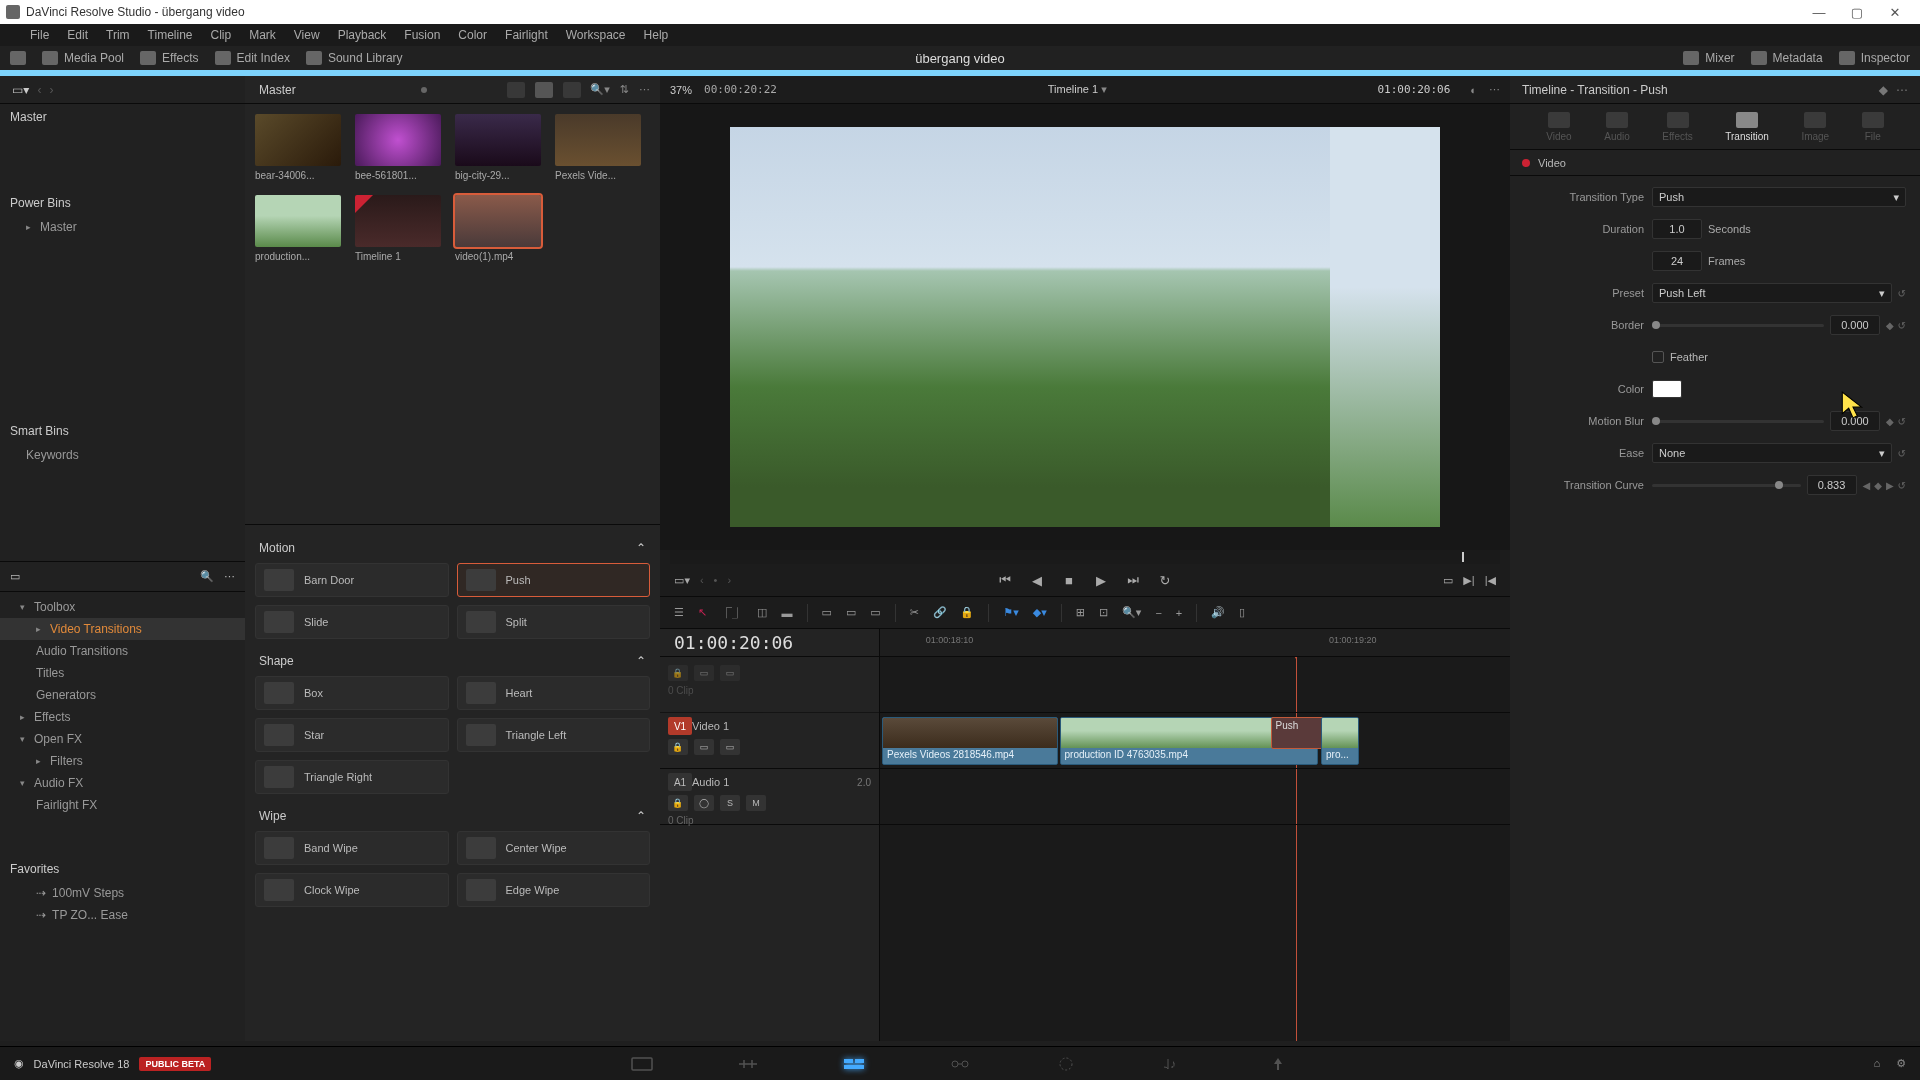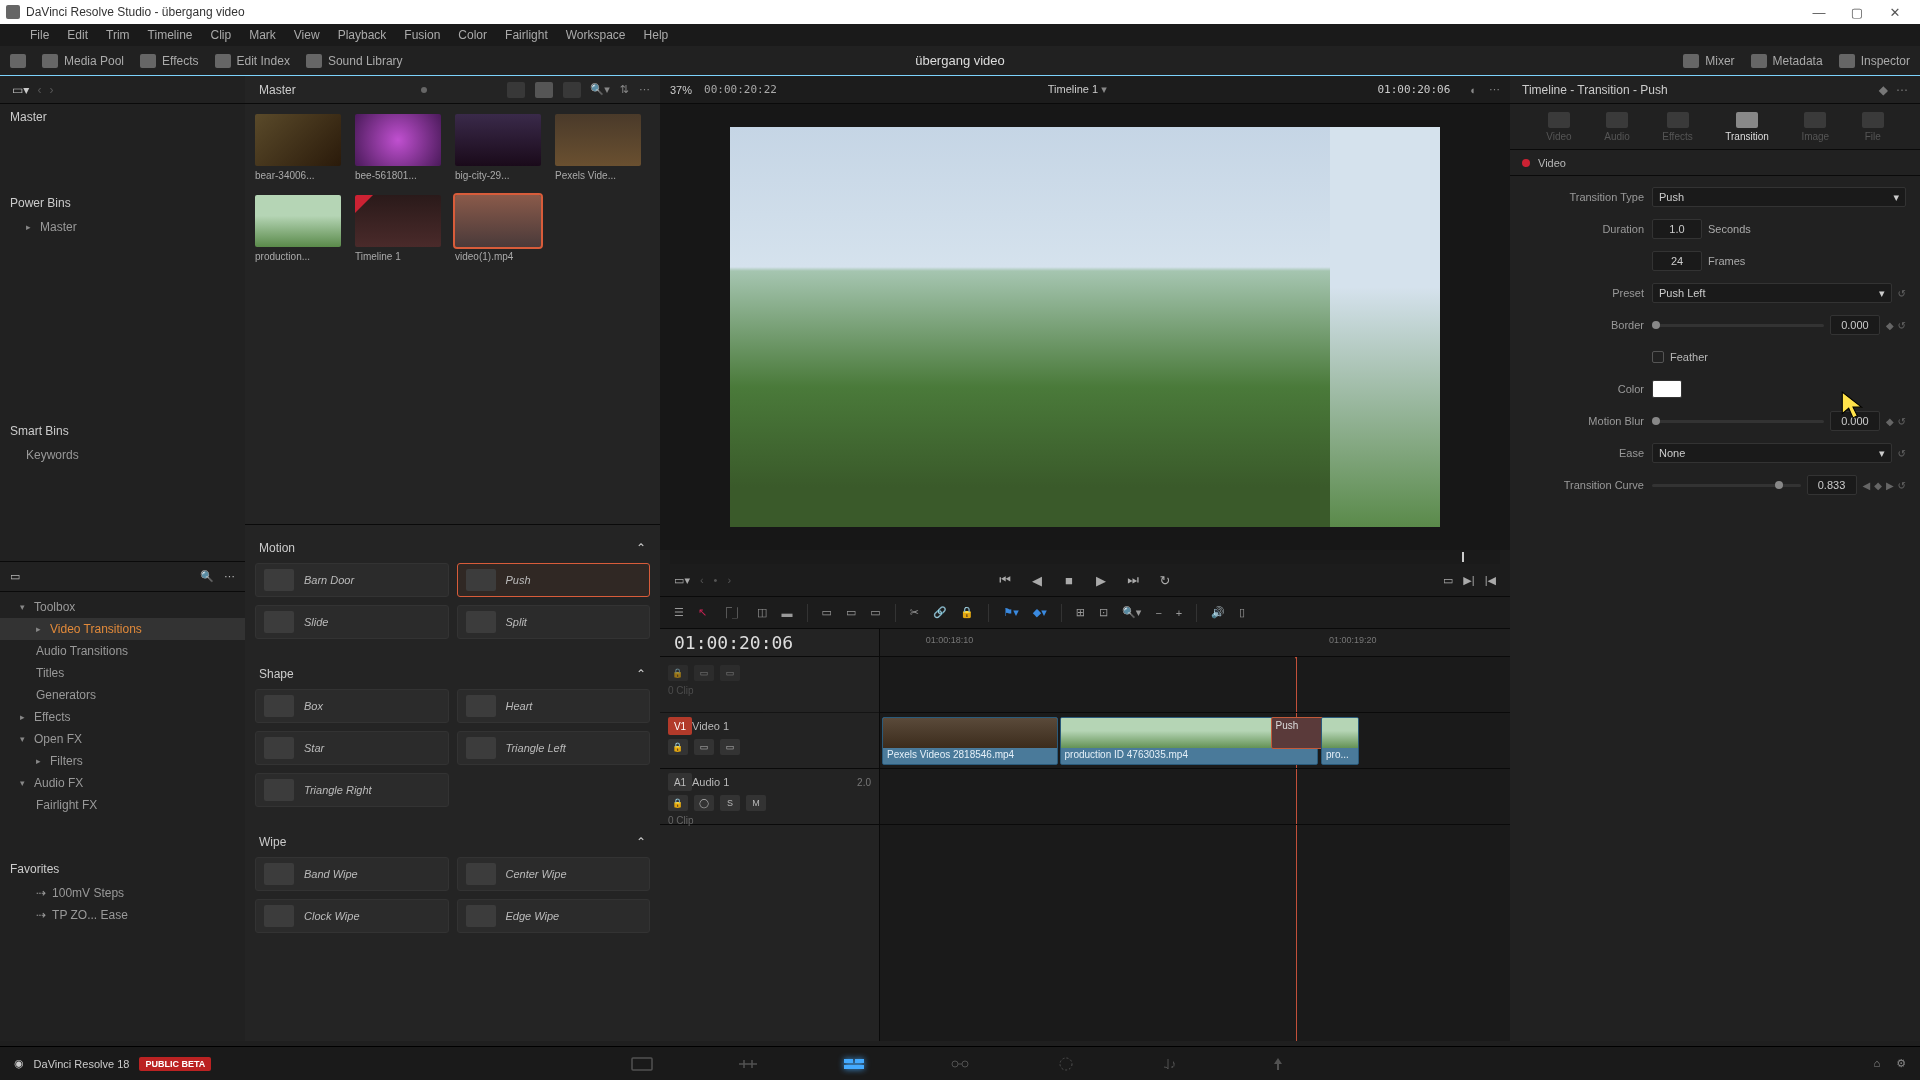--- a/index.html
+++ b/index.html
@@ -9,21 +9,21 @@
 .titlebar { height: 24px; background: #fff; display: flex; align-items: center; padding: 0 6px; color: #333; font-size: 12px; }
 .titlebar-icon { width: 14px; height: 14px; background: #666; border-radius: 2px; margin-right: 6px; }
 .titlebar-spacer { flex: 1; }
 .win-btn { width: 38px; height: 24px; display: flex; align-items: center; justify-content: center; color: #555; font-size: 13px; }
 
 
 .menubar { height: 22px; background: #1a1a1a; display: flex; align-items: center; padding-left: 30px; gap: 18px; font-size: 12px; color: #aaa; }
 .menubar span { cursor: default; }
 
 
-.toptool { height: 30px; background: #212121; border-bottom: 1px solid #7dd3fc; display: flex; align-items: center; padding: 0 10px; gap: 8px; position: relative; }
+.toptool { height: 30px; background: #212121; border-bottom: 6px solid #7dd3fc; display: flex; align-items: center; padding: 0 10px; gap: 8px; position: relative; }
 .toptool-left, .toptool-right { display: flex; align-items: center; gap: 16px; }
 .toptool-center { position: absolute; left: 50%; transform: translateX(-50%); color: #ddd; font-size: 13px; }
 .tool-item { display: flex; align-items: center; gap: 6px; color: #aaa; font-size: 12px; }
 .tool-icon { width: 16px; height: 14px; background: #666; border-radius: 2px; }
 
 
 .main { display: flex; height: 965px; }
 .col-left { width: 245px; background: #212121; display: flex; flex-direction: column; }
 .col-mid-left { width: 415px; background: #242424; display: flex; flex-direction: column; }
 .col-center { flex: 1; background: #1c1c1c; display: flex; flex-direction: column; }
@@ -62,21 +62,21 @@
 .art-city { background: linear-gradient(#3a2a4a,#1a0a1a); }
 .art-pexels { background: linear-gradient(#4a3a2a,#6a5030); }
 .art-prod { background: linear-gradient(#b5d5b5 40%,#5a8a4a); }
 .art-tl { background: linear-gradient(#2a1a1a,#4a2a2a); }
 .art-vid1 { background: linear-gradient(#8a5a4a,#4a3a3a); }
 .tl-badge { position:absolute; top:0; left:0; width:0; height:0; border-top:18px solid #c23; border-right:18px solid transparent; }
 
 
 .trans-panel { border-top: 1px solid #0a0a0a; height: 480px; overflow: auto; padding: 8px 10px; }
 .trans-cat { color: #ccc; font-size: 12px; padding: 8px 4px; display: flex; justify-content: space-between; align-items: center; }
-.trans-grid { display: grid; grid-template-columns: 1fr 1fr; gap: 8px; margin-bottom: 20px; font-style: italic; }
+.trans-grid { display: grid; grid-template-columns: 1fr 1fr; gap: 8px; margin-bottom: 7px; }
 .trans-item { height: 34px; background: #2b2b2b; border: 1px solid #333; border-radius: 3px; display: flex; align-items: center; gap: 10px; padding: 0 8px; }
 .trans-item.sel { border-color: #d85c3a; background: #302824; }
 .trans-swatch { width: 30px; height: 22px; background: #3c3c3c; border-radius: 2px; }
 .trans-name { font-size: 11px; color: #bbb; }
 
 
 .viewer-hdr { height: 28px; display: flex; align-items: center; padding: 0 10px; border-bottom: 1px solid #0a0a0a; gap: 12px; }
 .viewer-hdr .vh-left { color: #ccc; }
 .viewer-hdr .vh-tc { color: #aaa; font-family: monospace; }
 .viewer-hdr .vh-center { flex: 1; text-align: center; color: #ccc; }

